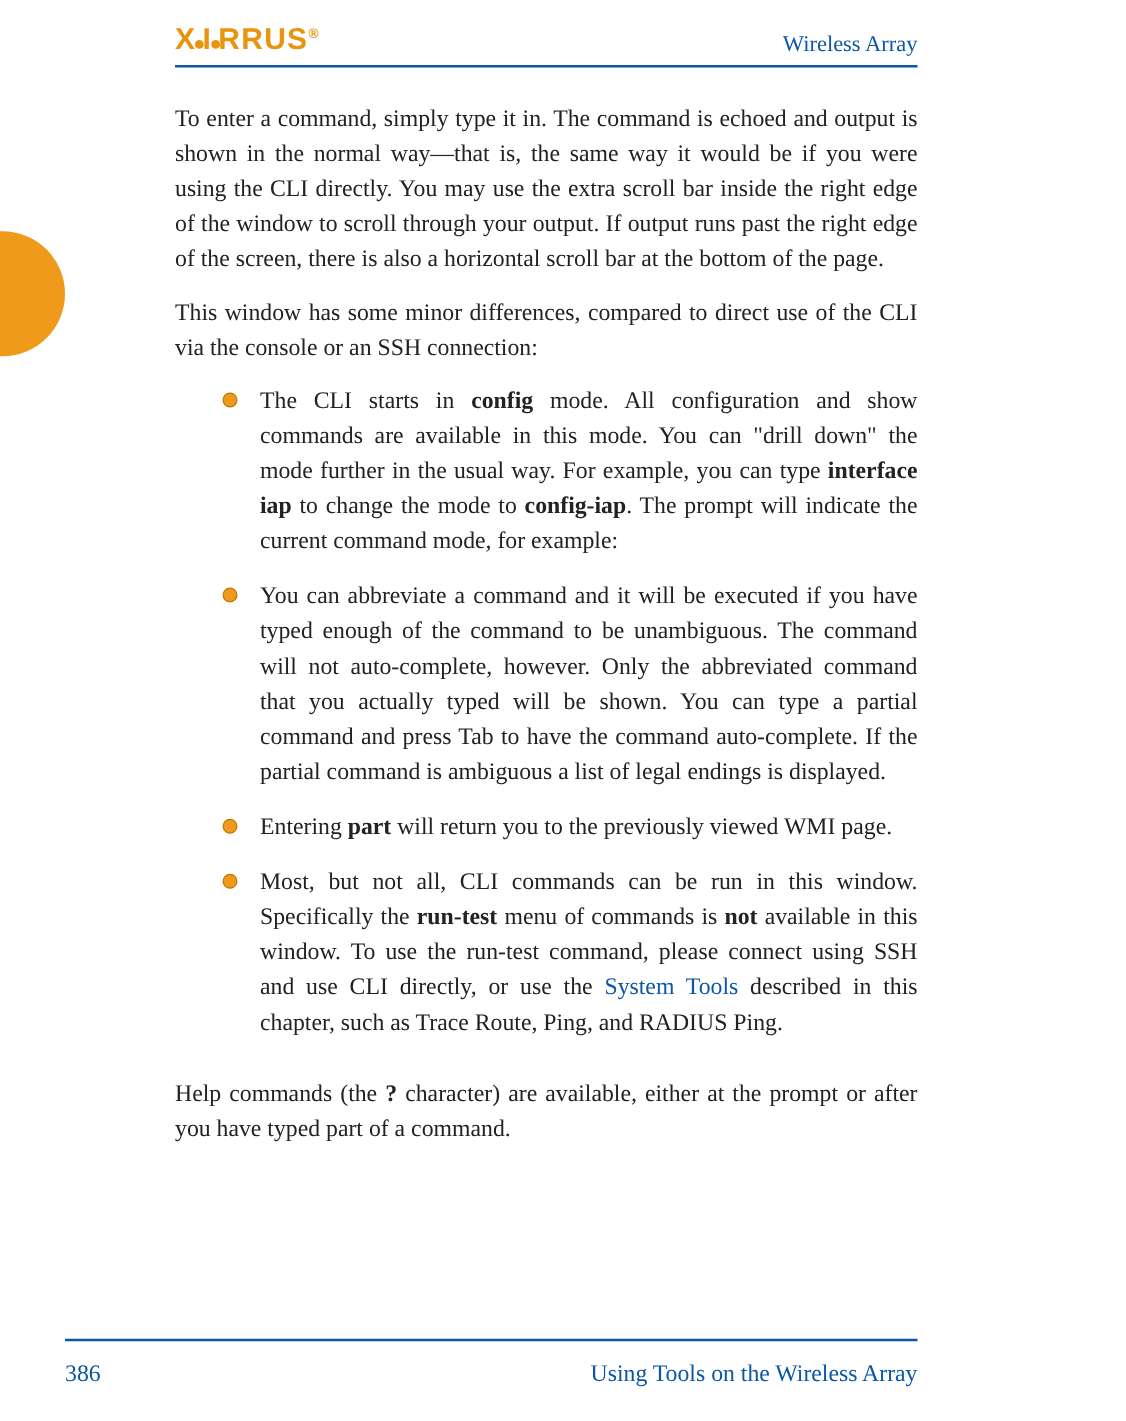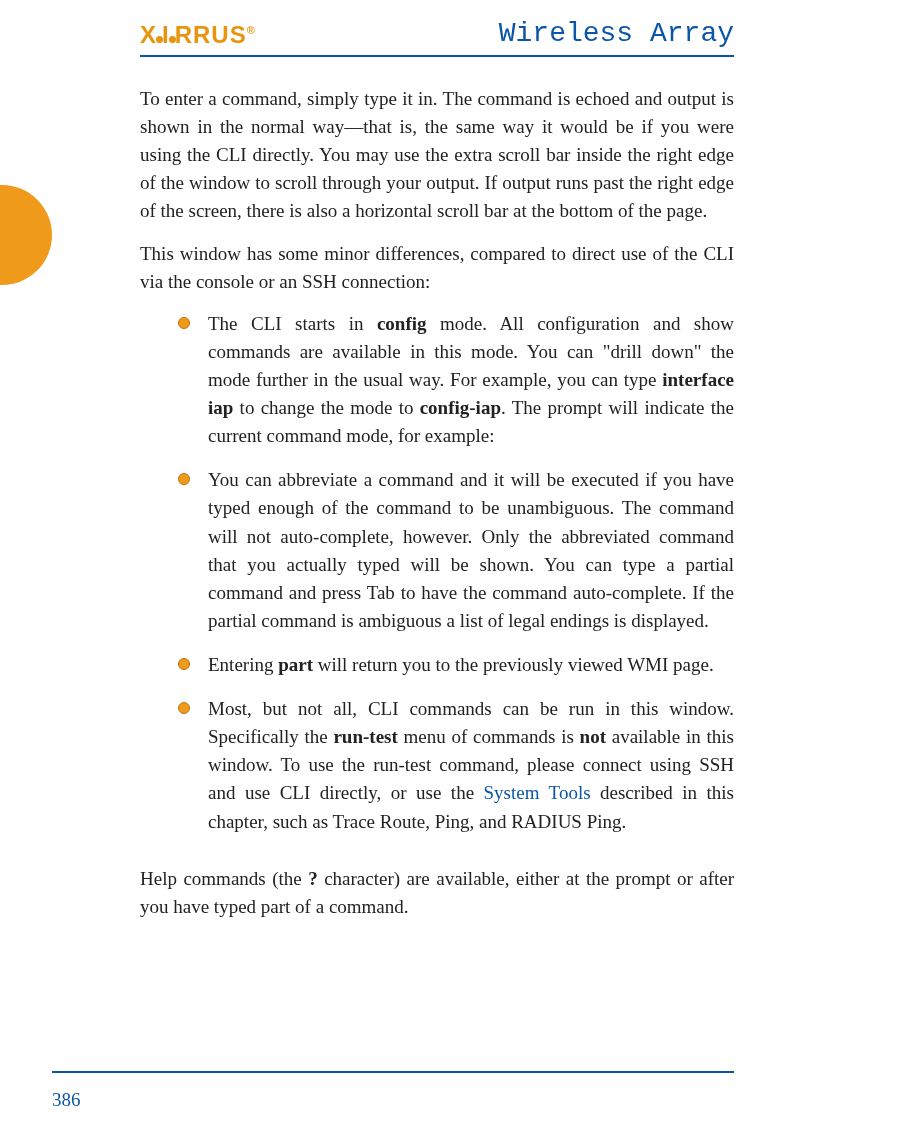--- a/index.html
+++ b/index.html
@@ -18,21 +18,21 @@
     .header {
       display: flex;
       justify-content: space-between;
       align-items: flex-end;
       border-bottom: 2px solid #0b56a6;
       padding-bottom: 6px;
     }
     .logo { display:flex; align-items:center; gap:6px; color:#e9940e; font-weight:900; font-size:24px; letter-spacing:1px; font-family:Arial,Helvetica,sans-serif; }
     .logo .dot { width:7px;height:7px;border-radius:50%;background:#e9940e;display:inline-block;margin:0 -1px; }
     .logo .reg { font-size:11px; font-weight:700; vertical-align:super; }
-    .product-title { color:#0b56a6; font-size:28px; font-family:Liberation Mono, monospace;margin-left:18px; }
+    .product-title { color:#0b56a6; font-size:18px; font-family:Liberation Serif, serif;margin-left:18px; }
     .tab {
       position:absolute;
       left:0; top:185px;
       width:52px; height:100px;
       background:#f09a1b;
       border-top-right-radius:50px;
       border-bottom-right-radius:50px;
     }
     .content { padding-top: 28px; font-size:19px; line-height:1.48; }
     .p { text-align:justify; margin-bottom:14px; }
@@ -96,15 +96,16 @@
     </ul>
 
     <div class="p">
       <span>Help commands (the </span><span class="bold">?</span><span> character) are available, either at the prompt or after you have typed part of a command.</span>
     </div>
 
   </div>
 
   <div class="footer">
     <div class="pnum">386</div>
+    <div>Using Tools on the Wireless Array</div>
   </div>
 
 </div>
 
 </body></html>

